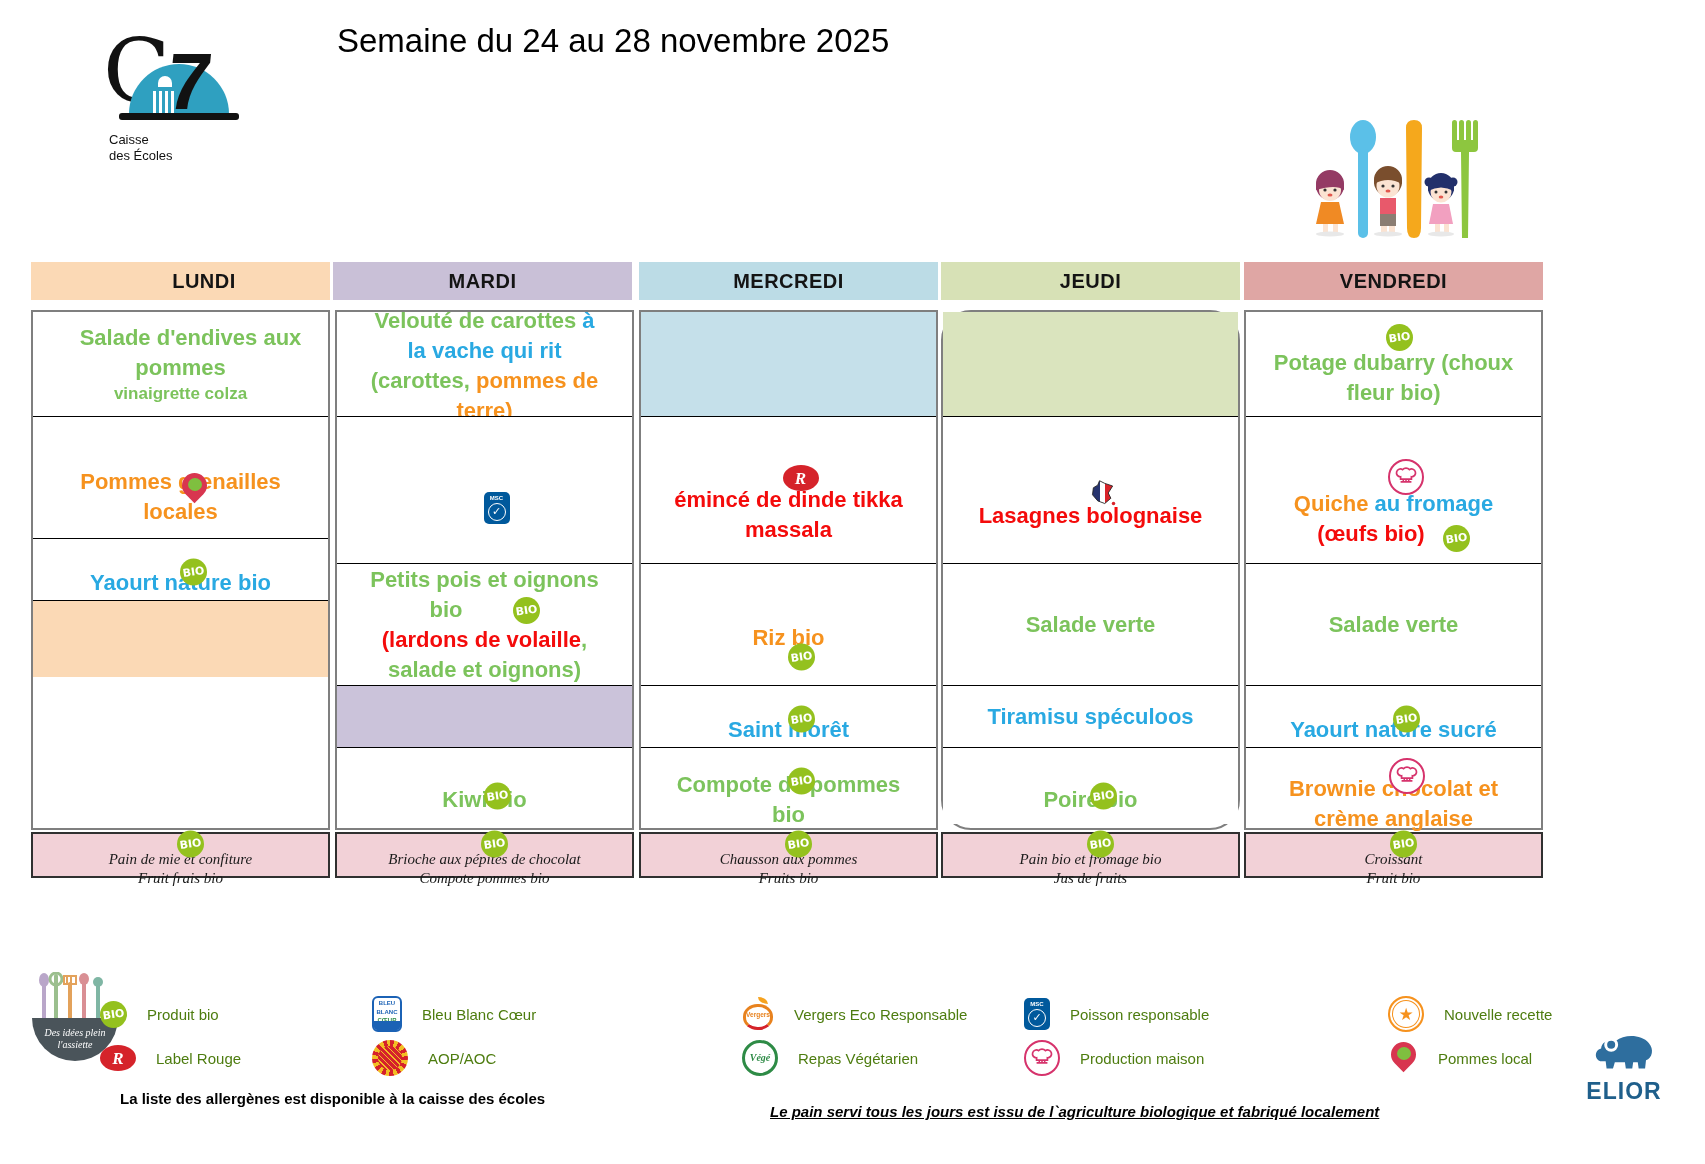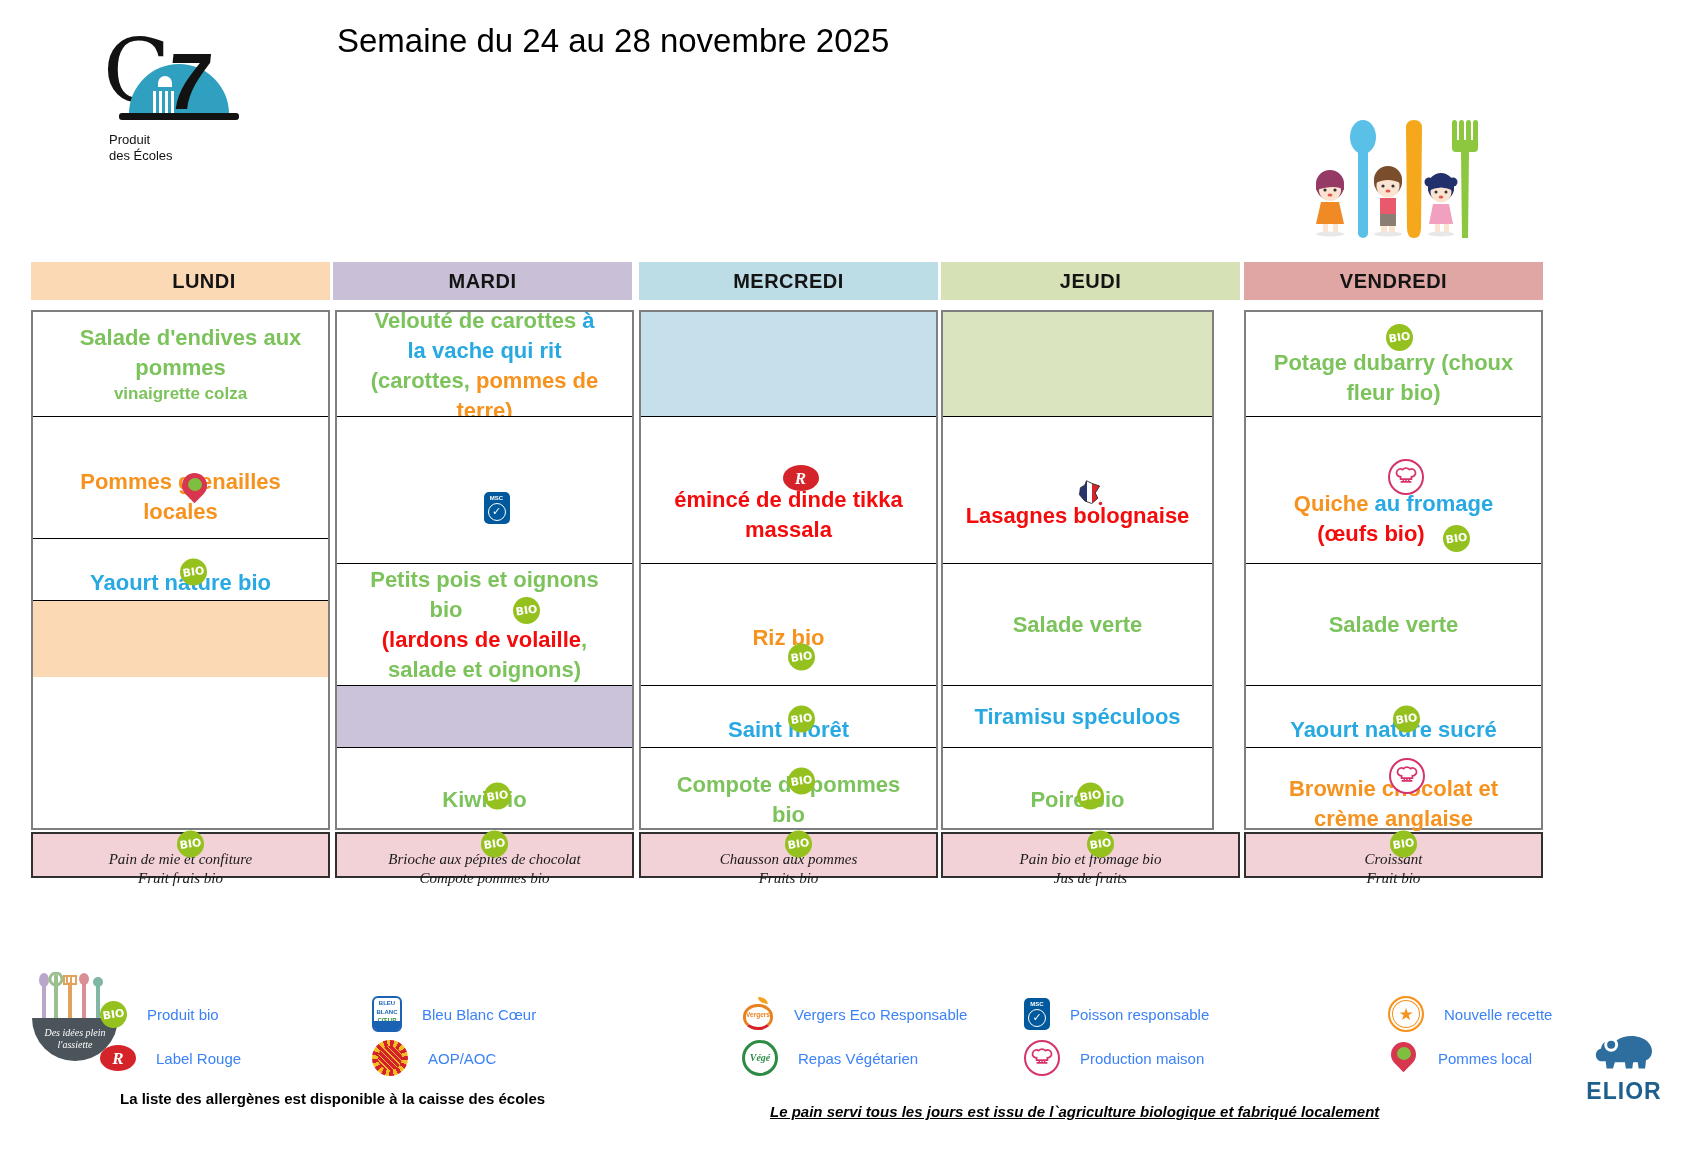--- a/index.html
+++ b/index.html
@@ -92,21 +92,21 @@
   .ic-bleu-blanc-coeur::before{content:"";position:absolute;bottom:0;left:0;right:0;height:9px;background:#1B62B5;border-radius:0 0 3px 3px;}
   .ic-bleu-blanc-coeur .bbc-t{display:block;text-align:center;color:#1B62B5;font:700 6px/6.5px "Liberation Sans",sans-serif;margin-top:2px;}
   .ic-bleu-blanc-coeur .bbc-g{color:#2E8B46;}
 
   .ic-aop{width:36px;height:36px;border-radius:50%;background:repeating-conic-gradient(#D5212B 0deg 14deg,#F2BE24 14deg 28deg);}
   .ic-aop::after{content:"";position:absolute;inset:6px;border-radius:50%;background:#D5212B;
        background-image:repeating-linear-gradient(45deg,rgba(0,0,0,0) 0 3px,#F2BE24 3px 4px);}
 
   
   .legend-item{position:absolute;height:40px;display:flex;align-items:center;gap:20px;}
-  .legend-label{font-size:15px;color:#3b82f6;white-space:nowrap;}
+  .legend-label{font-size:15px;color:#4d7c0f;white-space:nowrap;}
   .bowl-logo{position:absolute;left:30px;top:972px;width:90px;height:100px;}
   .elior-logo{position:absolute;left:1586px;top:1030px;width:76px;text-align:center;}
   .elior-txt{font-weight:700;font-size:23px;letter-spacing:1px;color:#1F5F8B;margin-top:-2px;}
 
   
   .allergens{position:absolute;left:120px;top:1090px;font-weight:700;font-size:15px;color:#000;}
   .bread-note{position:absolute;left:770px;top:1103px;font:italic 700 15px "Liberation Sans",sans-serif;
               color:#000;text-decoration:underline;}
 </style>
 </head>
@@ -117,21 +117,21 @@
   <div class="c7-logo">
     <span class="c7-c">C</span>
     <div class="c7-dome"></div>
     <div class="pantheon">
       <div class="pantheon-dome"></div>
       <div class="pantheon-cols"></div>
     </div>
     <span class="c7-7">7</span>
     <div class="c7-base"></div>
     <div class="c7-org">
-      <div>Produit</div>
+      <div>Caisse</div>
       <div>des Écoles</div>
     </div>
   </div>
 
   <div class="page-title">Semaine du 24 au 28 novembre 2025</div>
 
   <div class="kids">
     <svg viewBox="0 0 190 120" width="190" height="120">
       <ellipse cx="60" cy="17" rx="13" ry="17" fill="#5BC0E8"></ellipse>
       <rect x="55" y="28" width="10" height="90" rx="5" fill="#5BC0E8"></rect>
@@ -307,21 +307,21 @@
         </div>
       </div>
       <div class="gouter" style="left: 639px; width: 299px;">
         <span class="ic ic-bio side">
           <i>BIO</i>
         </span>
         <div class="gline">Chausson aux pommes</div>
         <div class="gline">Fruits bio</div>
       </div>
       <div class="day-header" style="left: 941px; width: 299px; background: rgb(215, 225, 182);">JEUDI</div>
-      <div class="day-col" style="left: 941px; width: 273px;">
+      <div class="day-col" style="left: 941px; width: 299px; border-radius: 30px;">
         <div class="cell" style="height: 104px; background: rgb(218, 228, 190);">
           <div class="cell-text"></div>
         </div>
         <div class="cell sep" style="height: 147px; padding-top: 24px;">
           <span class="ic ic-france corner"><svg viewBox="0 0 32 32" width="28" height="28">
               <defs>
                 <linearGradient id="frg" x1="0" y1="0" x2="1" y2="0">
                   <stop offset="0" stop-color="#27346F"></stop>
                   <stop offset="0.36" stop-color="#27346F"></stop>
                   <stop offset="0.36" stop-color="#fff"></stop>

